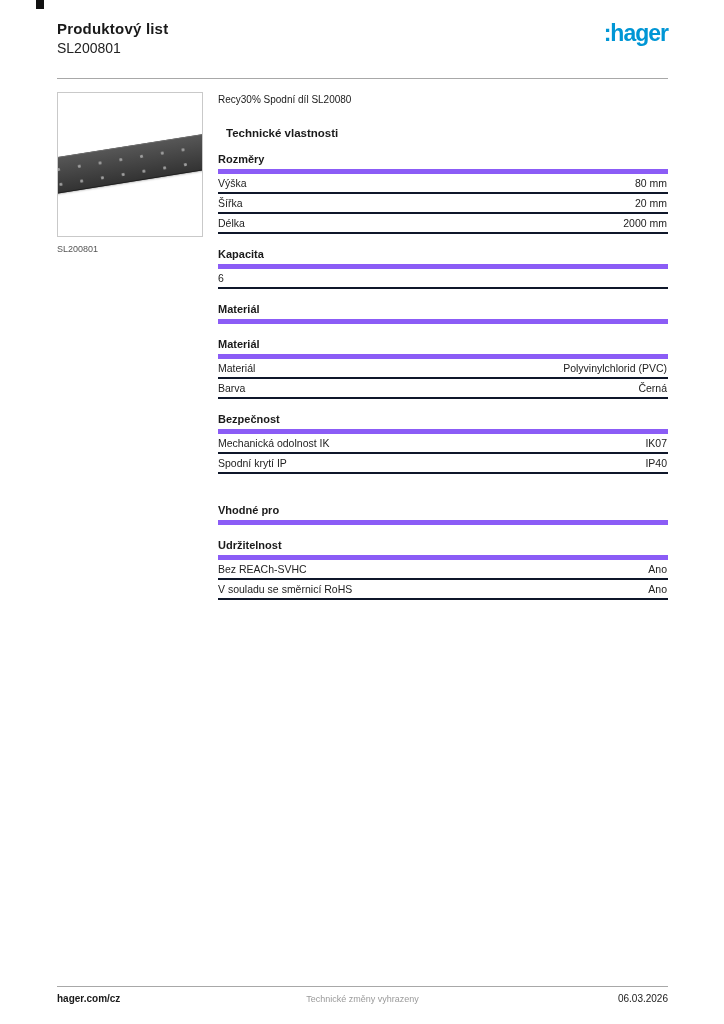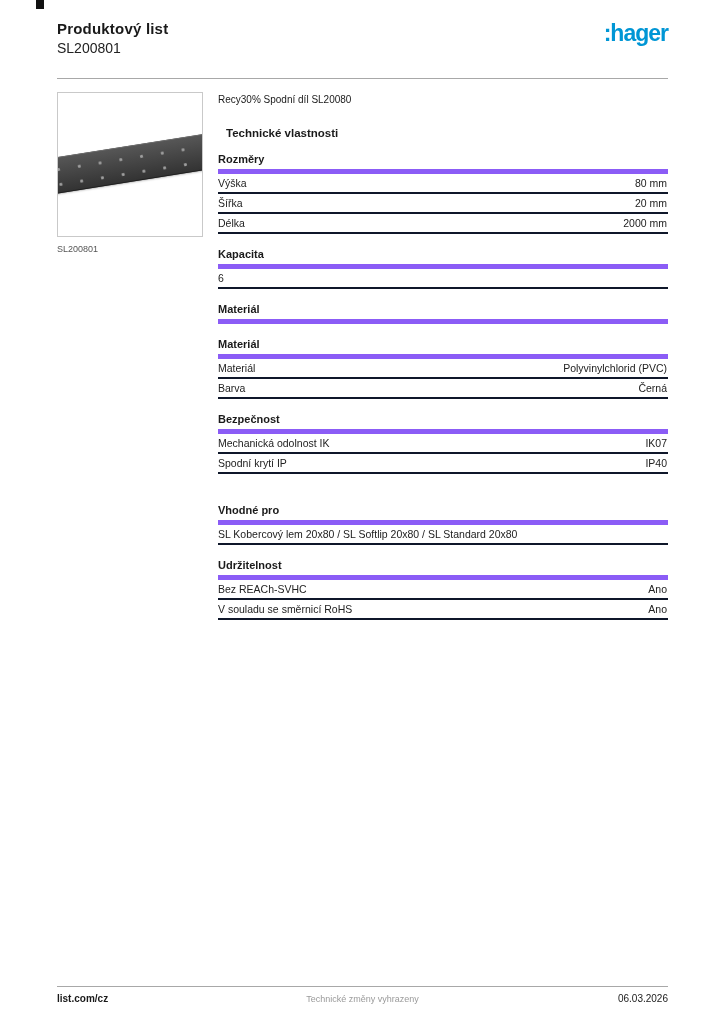--- a/index.html
+++ b/index.html
@@ -193,42 +193,38 @@
               <span class="spec-label">Mechanická odolnost IK</span>
               <span class="spec-value">IK07</span>
             </div>
             <div class="spec-row">
               <span class="spec-label">Spodní krytí IP</span>
               <span class="spec-value">IP40</span>
             </div>
           </div>
           <div class="section">
             <div class="section-title">Vhodné pro</div>
-            <div class="spec-row">
-              <span class="spec-label">SL Kobercový lem 20x80 / SL Softlip 20x80 / SL Standard 20x80</span>
-              <span class="spec-value"></span>
-            </div>
           </div>
           <div class="section">
             <div class="section-title">Udržitelnost</div>
             <div class="spec-row">
               <span class="spec-label">Bez REACh-SVHC</span>
               <span class="spec-value">Ano</span>
             </div>
             <div class="spec-row">
               <span class="spec-label">V souladu se směrnicí RoHS</span>
               <span class="spec-value">Ano</span>
             </div>
           </div>
         </div>
     </div>
   </div>
 
   <div class="footer">
     <div class="footer-rule"></div>
     <div class="footer-row">
-      <a class="footer-left" href="#">list.com/cz</a>
+      <a class="footer-left" href="#">hager.com/cz</a>
       <div class="footer-center">Technické změny vyhrazeny</div>
       <div class="footer-right">06.03.2026</div>
     </div>
   </div>
 
 </div>
 
 </body></html>

